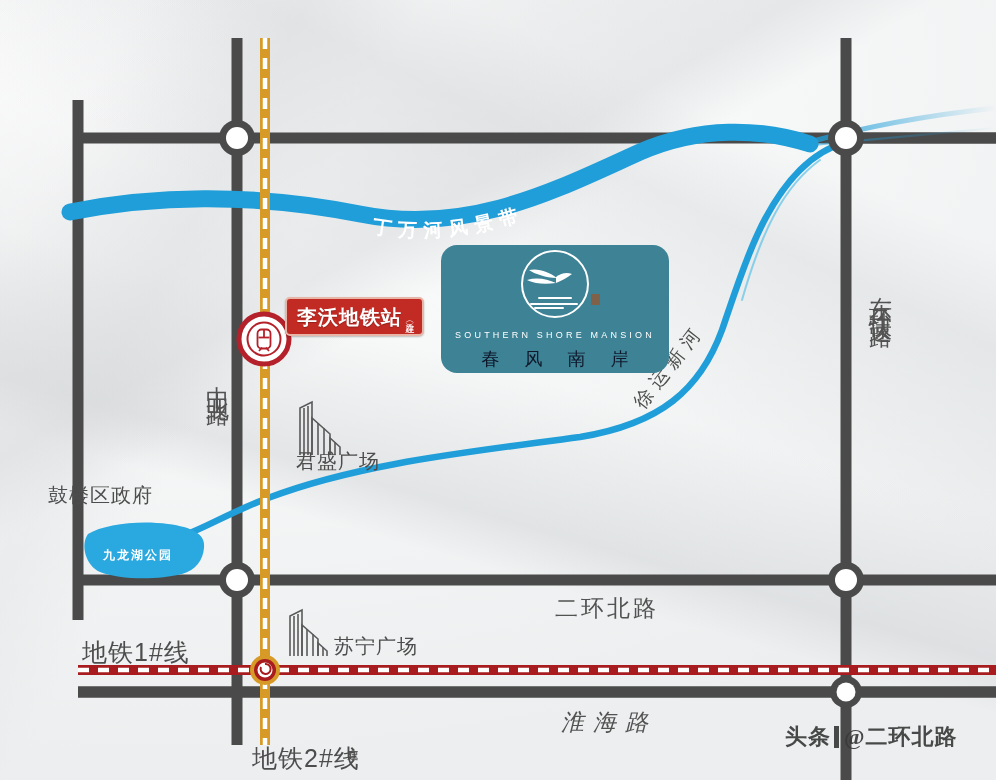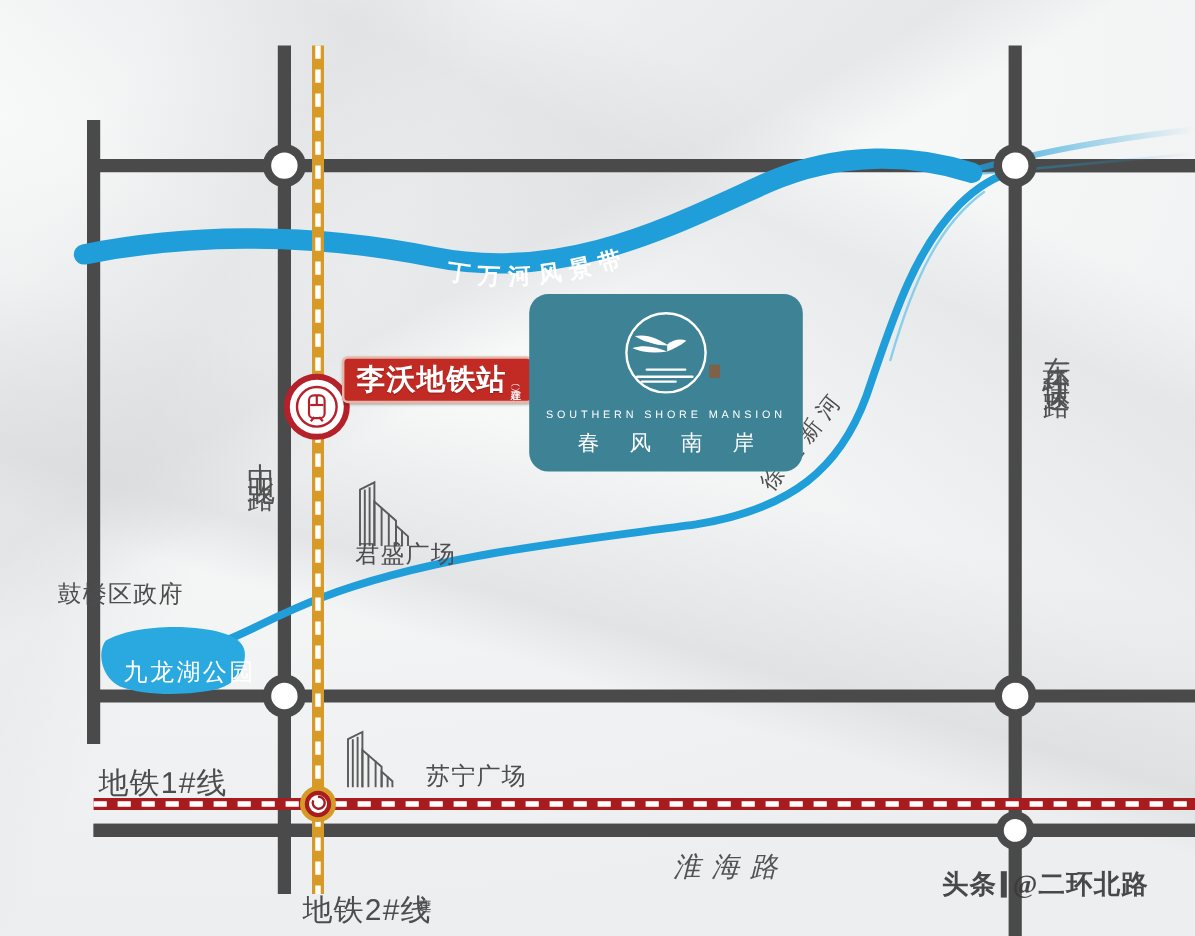--- a/index.html
+++ b/index.html
@@ -12,49 +12,49 @@
       linear-gradient(25deg,  rgba(255,255,255,0) 55%, rgba(210,213,216,.40) 72%, rgba(255,255,255,0) 80%),
       linear-gradient(118deg, rgba(255,255,255,0) 10%, rgba(228,230,232,.55) 22%, rgba(255,255,255,0) 30%),
       radial-gradient(120% 90% at 18% 8%, #ffffff 0%, #f7f8f8 45%, #eceeef 100%);
   }
   #map svg.layer{position:absolute;left:0;top:0;width:996px;height:780px;}
   .lbl{position:absolute;color:#4a4a4a;white-space:nowrap;letter-spacing:1px;}
   .road-lbl{font-size:23px;color:#525252;letter-spacing:3px;}
   .road-lbl.vert{writing-mode:vertical-rl;letter-spacing:6px;}
   .poi-lbl{font-size:20px;color:#4d4d4d;letter-spacing:1px;}
   .metro-lbl{font-size:25px;color:#4d4d4d;letter-spacing:1px;}
-  .park-lbl{font-size:20px;color:#ffffff;letter-spacing:2px;font-weight:normal;}
+  .park-lbl{font-size:12px;color:#ffffff;letter-spacing:2px;font-weight:bold;}
   .river-lbl2{font-size:19px;color:#4d4d4d;letter-spacing:6px;}
   
   #station-callout{
     position:absolute;left:285px;top:297px;height:35px;
     background:#c22a24;border:2px solid #e8b6a8;border-radius:5px;
     display:flex;align-items:center;padding:0 8px 0 10px;
     box-shadow:0 1px 2px rgba(0,0,0,.25);
   }
   #station-callout .cname{
-    color:#fff;font-size:24px;font-weight:bold;letter-spacing:1px;line-height:1;
+    color:#fff;font-size:20px;font-weight:bold;letter-spacing:1px;line-height:1;
     text-shadow:0 1px 1px rgba(0,0,0,.25);
   }
   #station-callout .cnote{
     color:#fff;font-size:9px;line-height:9px;margin-left:3px;
     writing-mode:vertical-rl;letter-spacing:0px;
   }
   
   #logo-card{
-    position:absolute;left:441px;top:245px;width:228px;height:148px;
+    position:absolute;left:441px;top:245px;width:228px;height:128px;
     background:#3d8295;border-radius:16px;
     display:flex;flex-direction:column;align-items:center;justify-content:center;
   }
   #logo-card .en{
     color:#fff;font-size:9px;letter-spacing:3.2px;margin-top:6px;
     font-family:"Liberation Sans",sans-serif;
   }
   #logo-card .cn{
-    color:#ffffff;font-size:18px;letter-spacing:10px;margin-top:7px;text-indent:10px;
+    color:#0f172a;font-size:18px;letter-spacing:10px;margin-top:7px;text-indent:10px;
   }
   
   #watermark{
     position:absolute;left:785px;top:722px;display:flex;align-items:center;
     color:#3a3a3a;font-size:22px;font-weight:bold;letter-spacing:1px;opacity:.92;font-family:Liberation Serif, serif;
   }
   #watermark .wbar{
     display:inline-block;width:5px;height:22px;background:#3a3a3a;margin:0 5px 0 3px;
   }
 </style>
@@ -189,29 +189,30 @@
     <text font-size="19" font-weight="bold" fill="#ffffff" letter-spacing="7" font-family="Liberation Sans, DejaVu Sans, sans-serif">
       <textPath href="#riverTextPath" startOffset="0">丁万河风景带</textPath>
     </text>
   </svg>
 
 
   <div class="lbl road-lbl vert" style="left:203px;top:368px;">中山北路</div>
 
   <div class="lbl road-lbl vert" style="left:866px;top:278px;">东三环快速路</div>
 
+  <div class="lbl road-lbl" style="left:555px;top:593px;">二环北路</div>
 
   <div class="lbl road-lbl" style="left:561px;top:707px;letter-spacing:9px;font-style:italic;">淮海路</div>
 
 
   <div class="lbl poi-lbl" style="left:48px;top:482px;text-align:right;">鼓楼区政府</div>
 
   <div class="lbl poi-lbl" style="left:296px;top:448px;">君盛广场</div>
 
-  <div class="lbl poi-lbl" style="left:334px;top:633px;margin-left:21px;">苏宁广场</div>
+  <div class="lbl poi-lbl" style="left:334px;top:633px;">苏宁广场</div>
 
   <div class="lbl park-lbl" style="left:103px;top:547px;">九龙湖公园</div>
 
   <div class="lbl river-lbl2" style="left:628px;top:398px;transform:rotate(-52deg);transform-origin:left top;">徐运新河</div>
 
   <div class="lbl metro-lbl" style="left:82px;top:636px;">地铁1#线</div>
 
   <div class="lbl metro-lbl" style="left:252px;top:742px;">地铁2#线</div>
 
   <div class="lbl" style="left:347px;top:740px;font-size:11px;line-height:12px;

